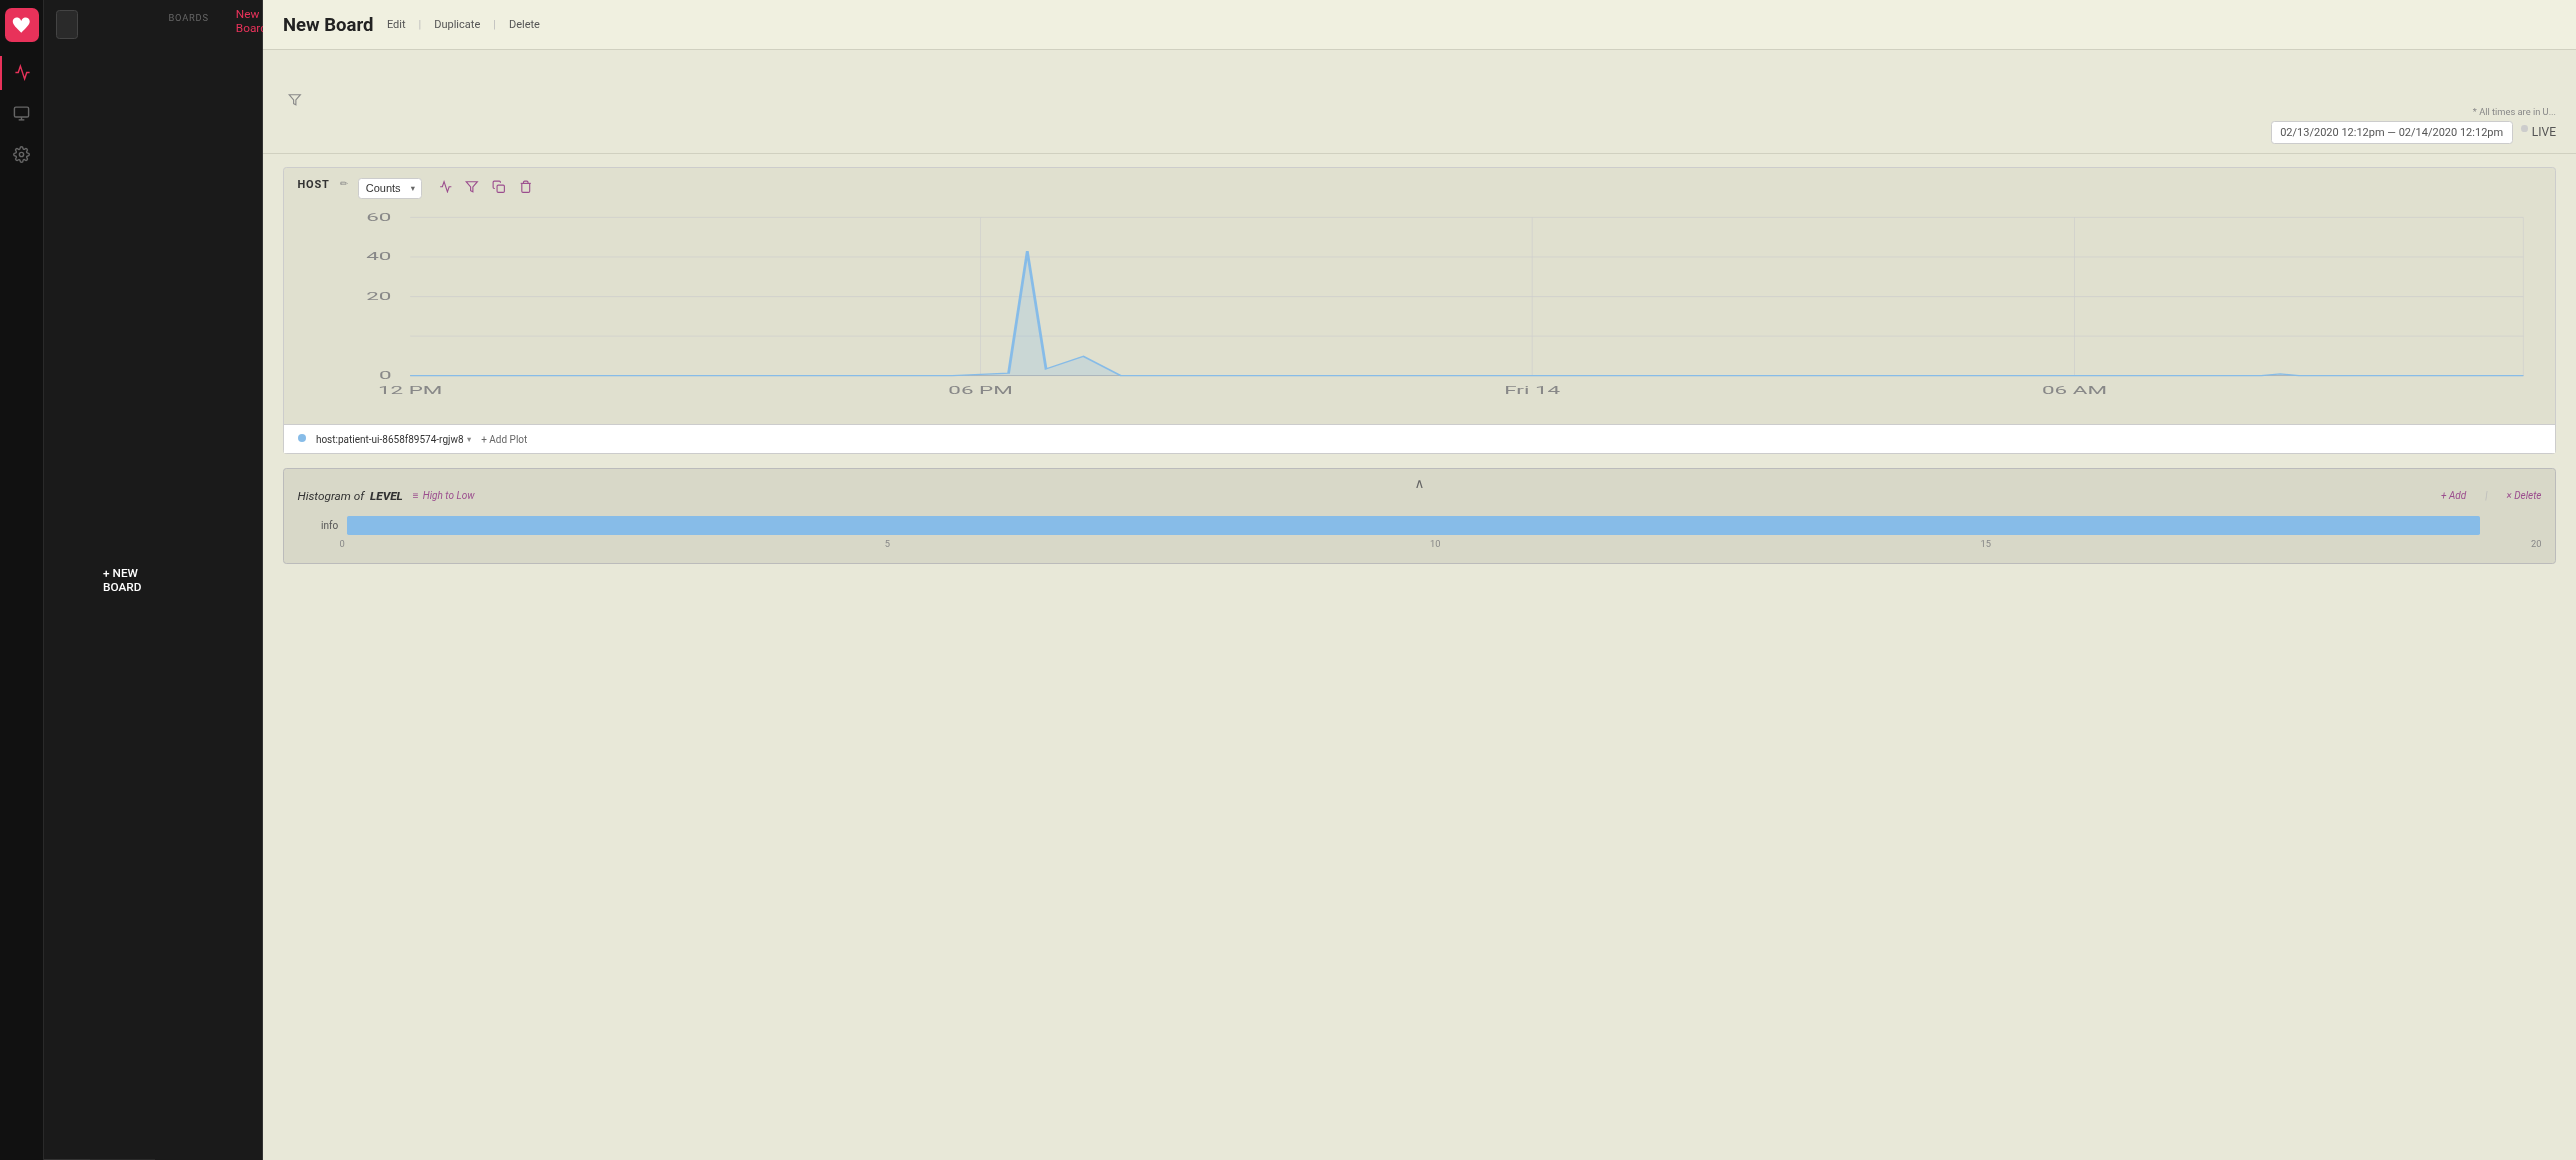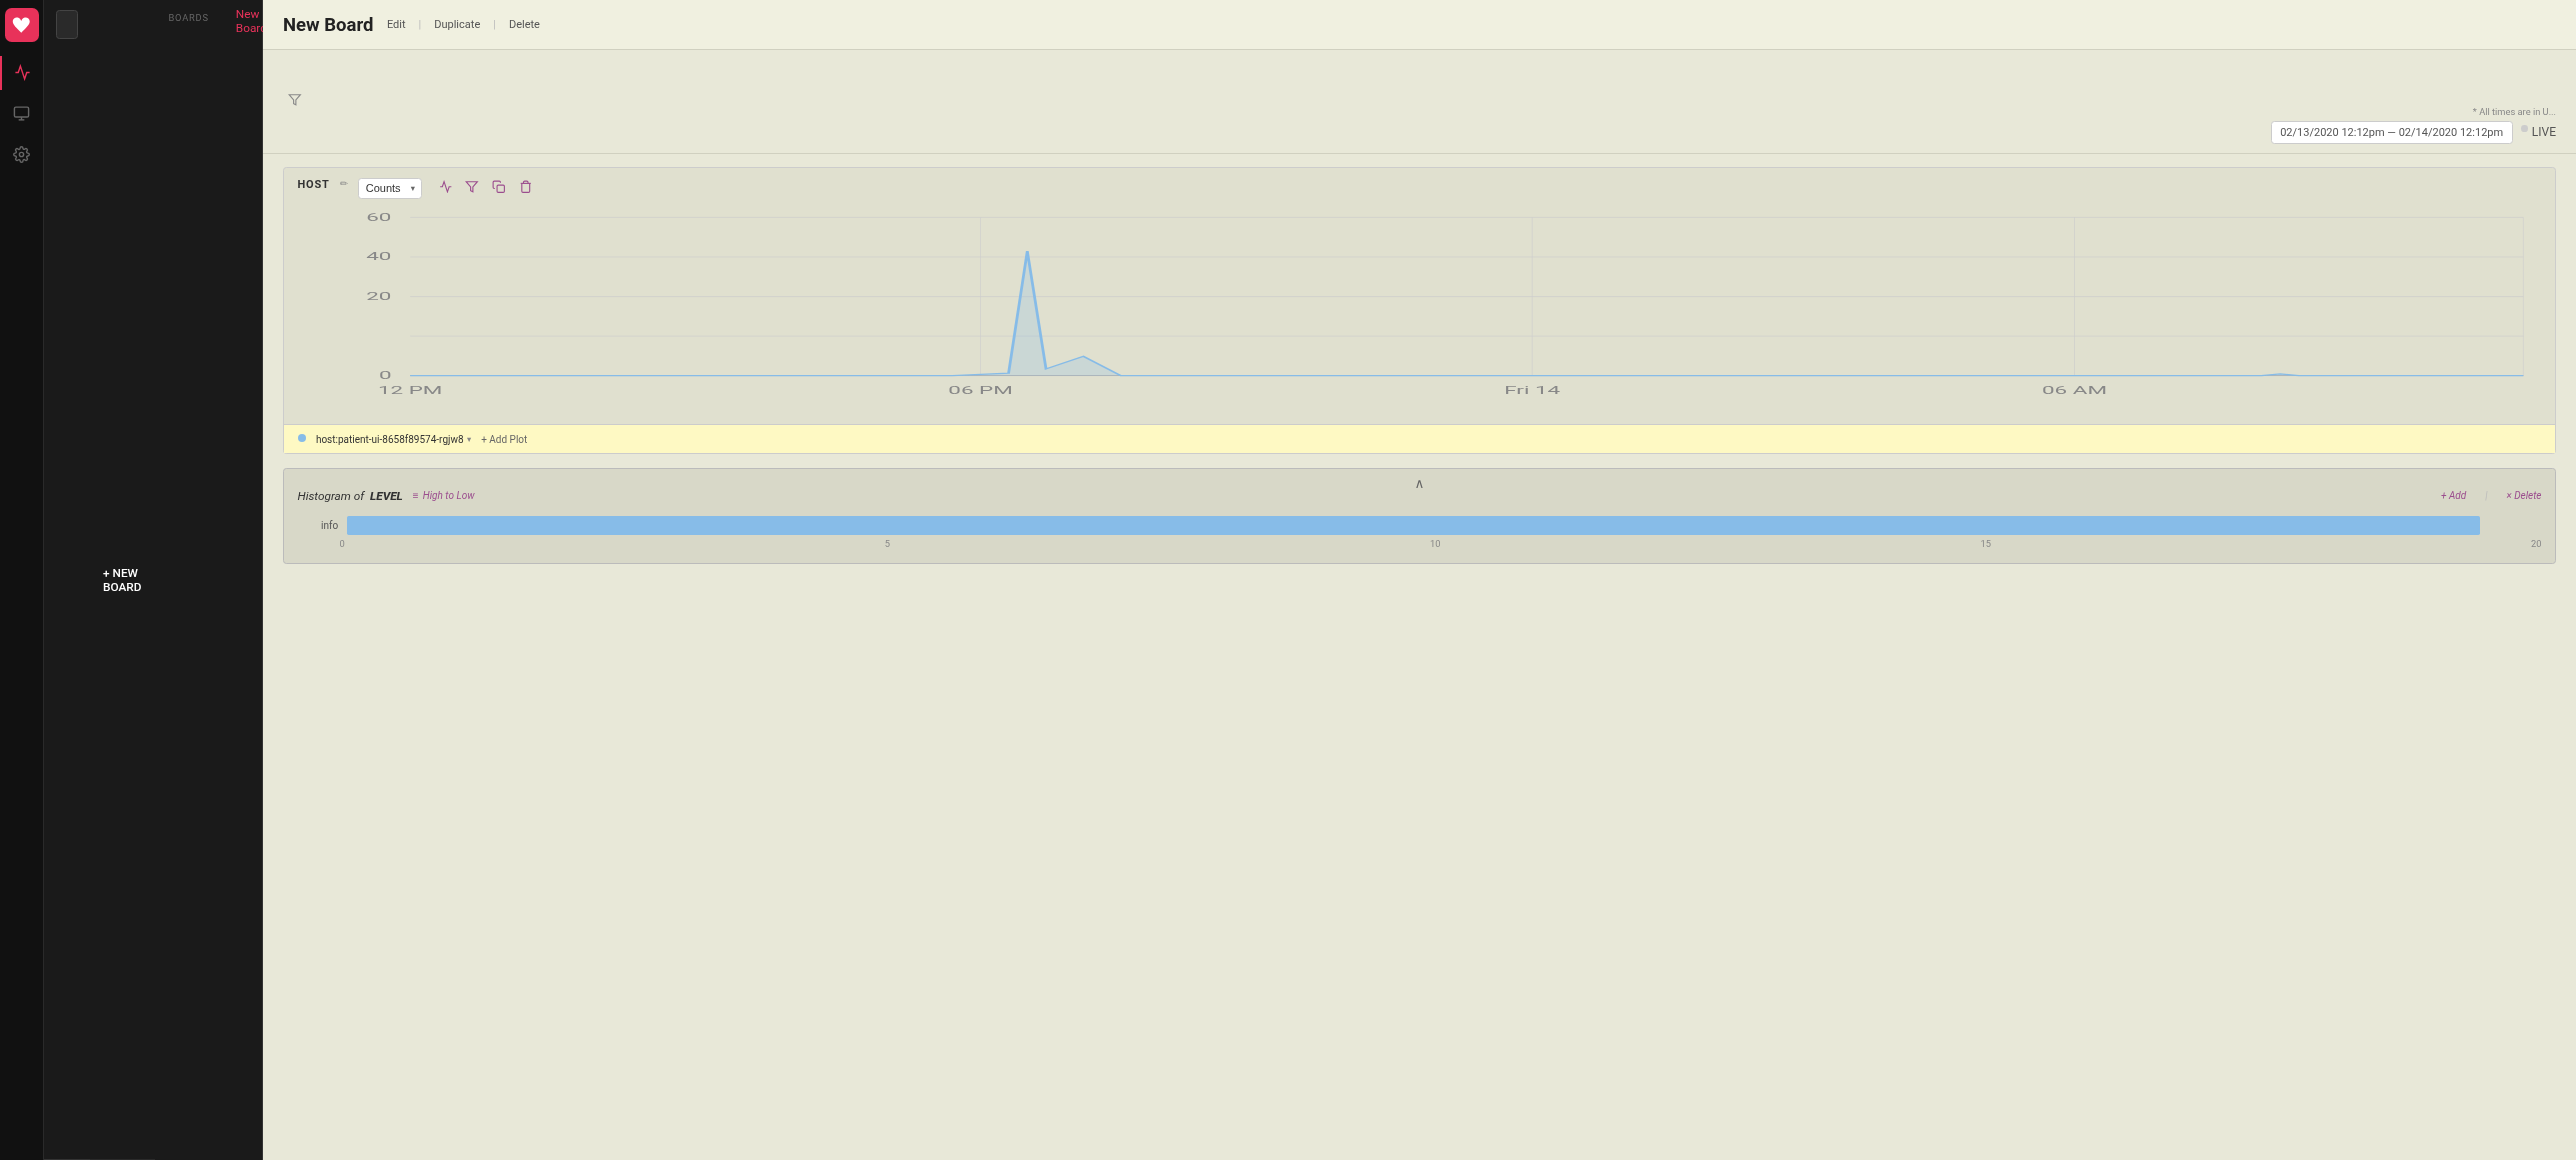--- a/index.html
+++ b/index.html
@@ -329,21 +329,21 @@
       padding: 3.4px 0 0 42px;
       font-size: 9.3px;
       color: #888;
     }
 
     
     .source-row {
       display: flex;
       gap: 10px;
       padding: 8.4px 13.5px;
-      background: #fef9c3;
+      background: #ffffff;
       border-top: 0.8px solid #ccc;
       font-size: 10px;
     }
     .source-dot {
       width: 8.4px;
       height: 8.4px;
       border-radius: 50%;
       background: #87bce8;
       display: inline-block;
     }

